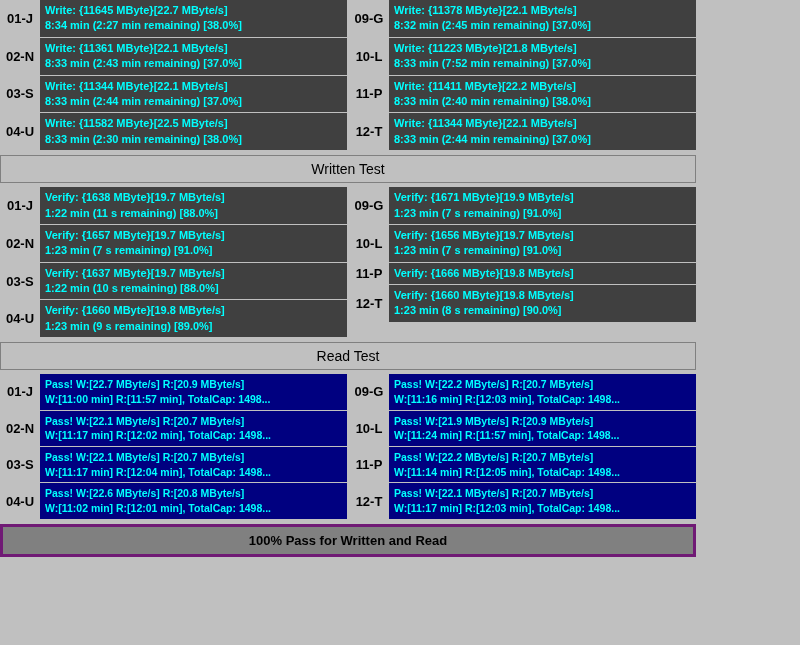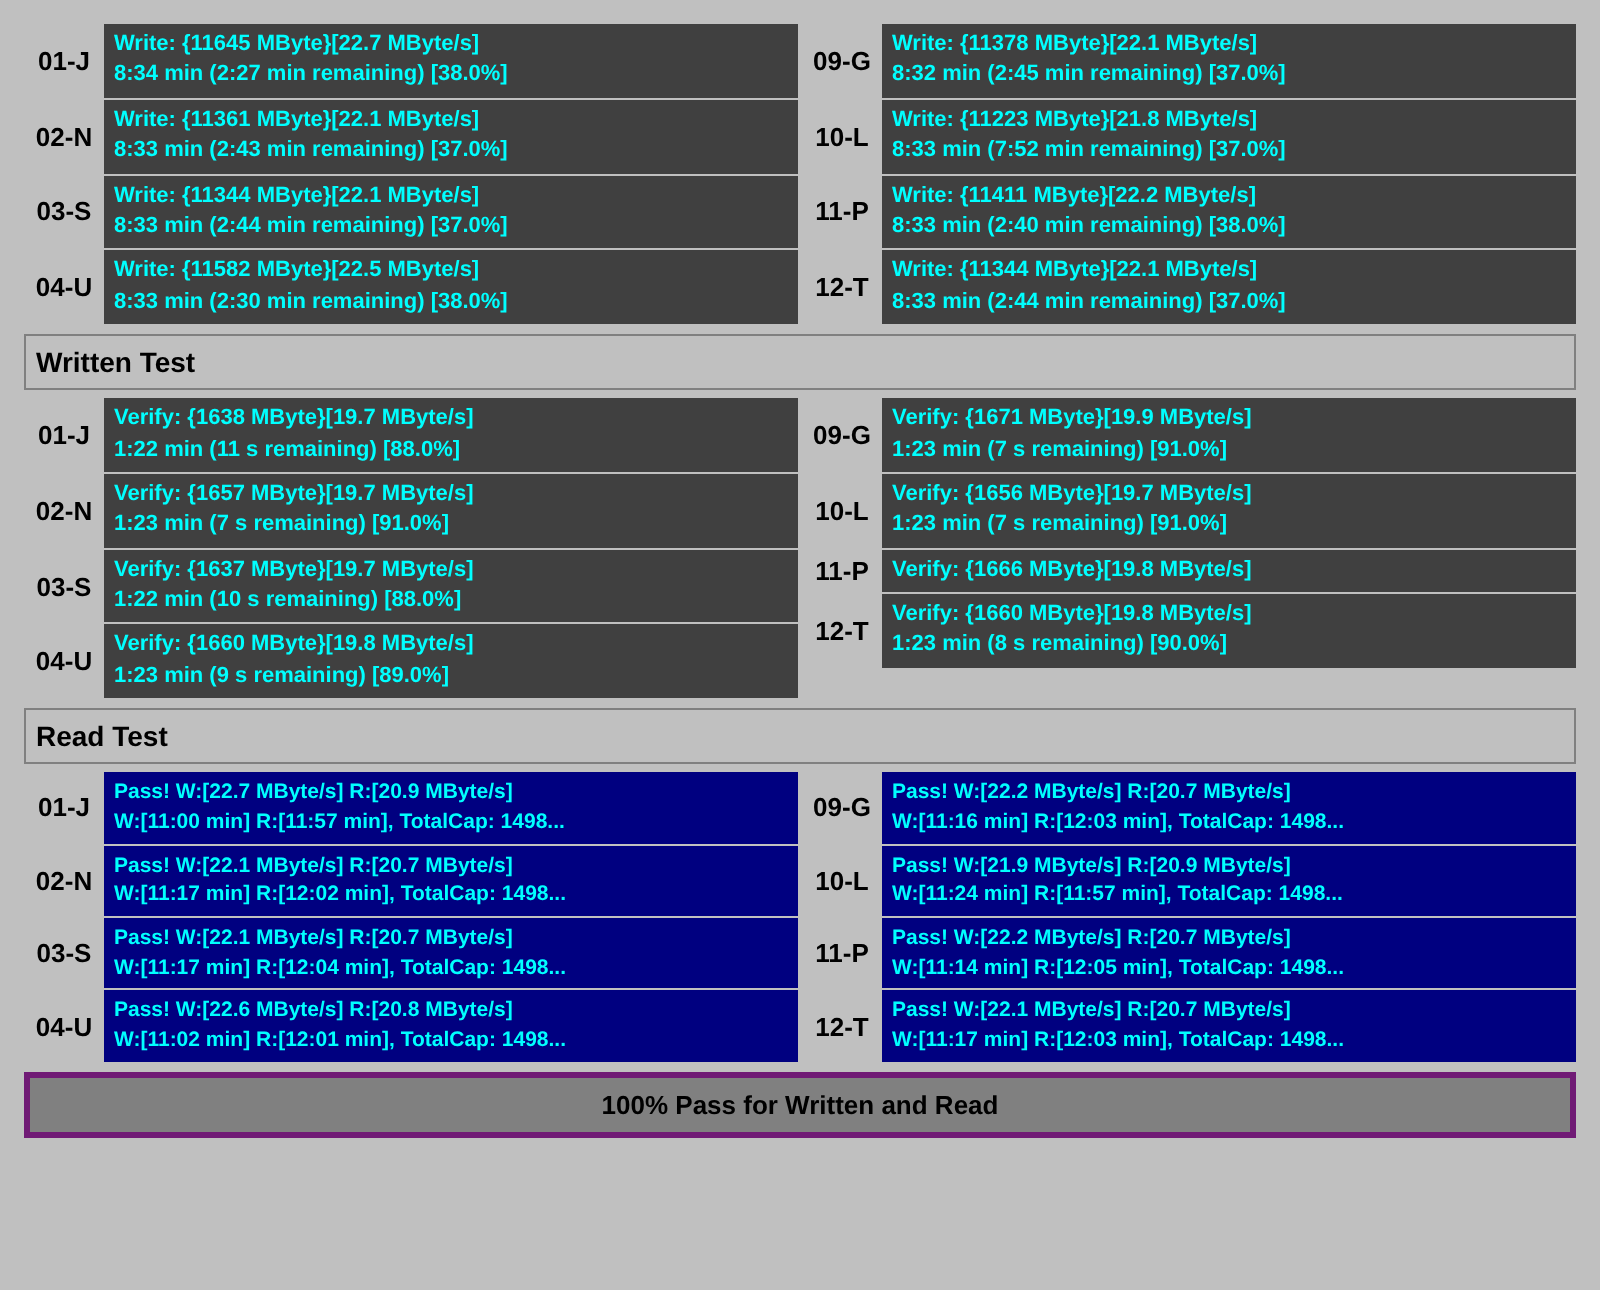--- a/index.html
+++ b/index.html
@@ -4,46 +4,47 @@
   <style>
     * { margin: 0; padding: 0; box-sizing: border-box; }
     body {
       background: #c0c0c0;
       font-family: Arial, sans-serif;
       font-size: 11px;
       width: 800px;
       min-height: 645px;
     }
     .main-container {
-      width: 800px;
-      background: #c0c0c0;
-      padding: 12px;
+      width: 696px;
+      background: #c0c0c0;
+      padding: 0;
     }
     .cell {
       background: #404040;
       color: #00ffff;
       padding: 3px 5px;
       font-weight: bold;
       font-size: 11px;
       line-height: 1.4;
     }
     .row-id {
       background: #c0c0c0;
       display: flex;
       align-items: center;
       justify-content: center;
       font-weight: bold;
       font-size: 13px;
       color: #000000;
     }
     .section-header {
+      text-align: center;
       background: #c0c0c0;
       color: #000000;
       font-size: 14px;
-      font-weight: bold;
+      font-weight: normal;
       padding: 5px;
       margin: 4px 0;
       border: 1px solid #808080;
     }
     .full-grid {
       display: grid;
       grid-template-columns: 1fr 1fr;
       column-gap: 2px;
     }
     .half-row {

